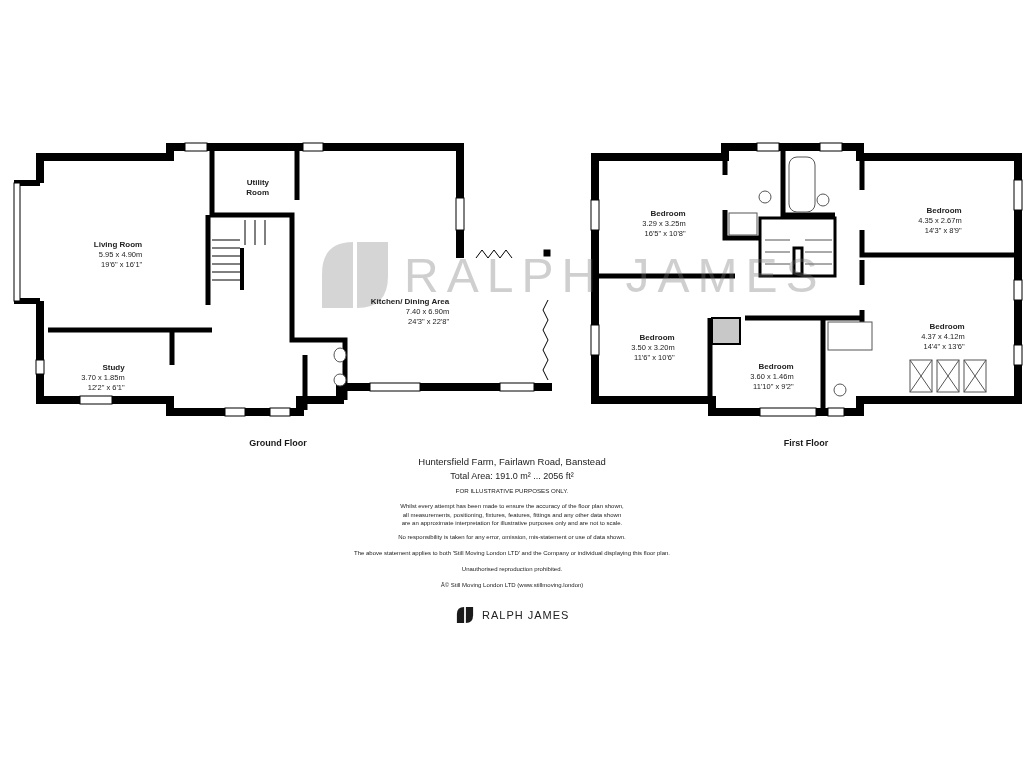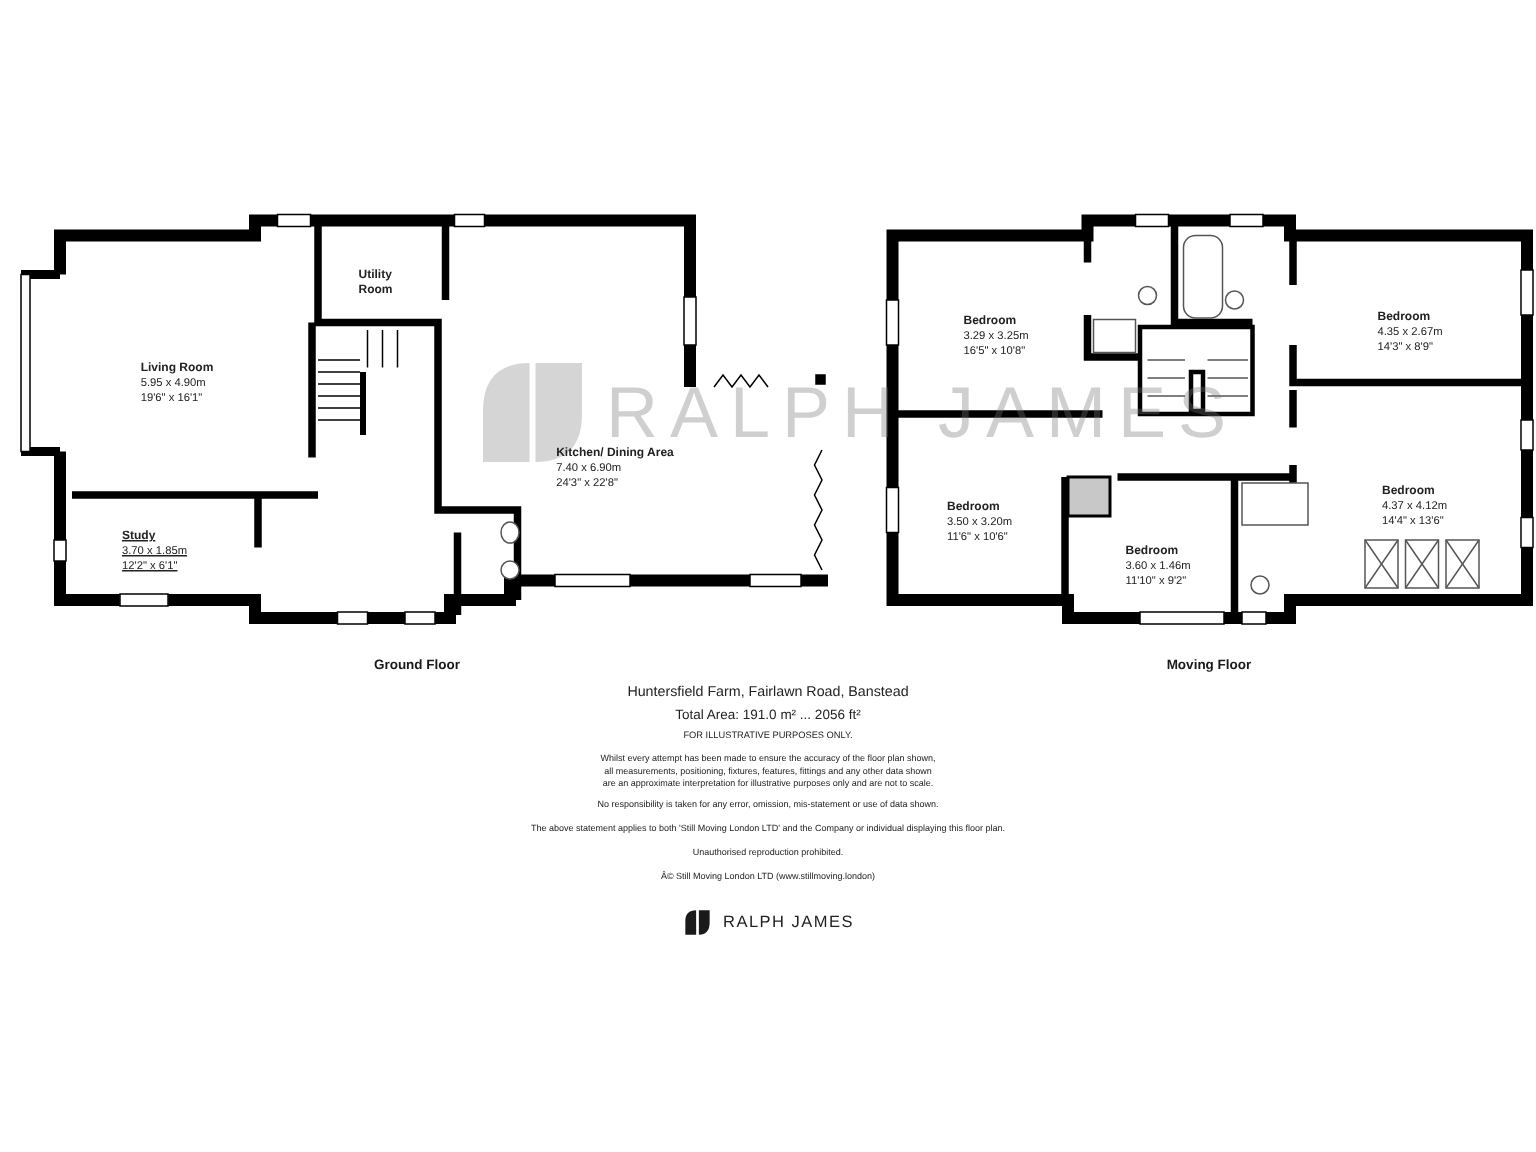--- a/index.html
+++ b/index.html
@@ -1,18 +1,18 @@
 <!DOCTYPE html>
 <html><head>
 <meta charset="utf-8">
 <style>
   html, body { margin:0; padding:0; background:#ffffff; }
   body { width:1024px; height:768px; position:relative; overflow:hidden; font-family:"Liberation Sans", sans-serif; color:#1a1a1a; }
   svg.plan { position:absolute; left:0; top:0; }
-  .room-label { position:absolute; text-align:left; font-size:7.5px; line-height:10px; color:#222; transform:translateX(-50%); white-space:nowrap; }
+  .room-label { position:absolute; text-align:right; font-size:7.5px; line-height:10px; color:#222; transform:translateX(-50%); white-space:nowrap; }
   .room-label .name { font-weight:bold; font-size:8px; }
   .floor-label { position:absolute; font-weight:bold; font-size:9px; transform:translateX(-50%);text-align:center; }
   .footer { position:absolute; left:0; width:1024px; text-align:center; color:#222; }
   .addr { top:456px; font-size:9.5px; }
   .area { top:471px; font-size:9px; }
   .illus { top:487px; font-size:6.2px; }
   .disc { top:502px; font-size:6px; line-height:8.5px; }
   .noresp { top:534px; font-size:6px; }
   .applies { top:550px; font-size:6px; }
   .unauth { top:566px; font-size:6px; }
@@ -136,21 +136,21 @@
     <path d="M37,2 L68,2 L68,36 Q68,68 37,68 Z" fill="#888"></path>
   </svg>
   <span class="txt">RALPH JAMES</span>
 </div>
 
 <div class="room-label" style="left:118px;top:240px;">
   <div class="name">Living Room</div>
   <div>5.95 x 4.90m</div>
   <div>19'6" x 16'1"</div>
 </div>
-<div class="room-label" style="left:103px;top:352px;text-decoration:underline;">
+<div class="room-label" style="left:103px;top:363px;">
   <div class="name">Study</div>
   <div>3.70 x 1.85m</div>
   <div>12'2" x 6'1"</div>
 </div>
 <div class="room-label" style="left:254px;top:178px;width:30px;white-space:normal;">
   <div class="name">Utility Room</div>
 </div>
 <div class="room-label" style="left:410px;top:282px;margin-top:15px;">
   <div class="name">Kitchen/ Dining Area</div>
   <div>7.40 x 6.90m</div>
@@ -177,21 +177,21 @@
   <div>3.60 x 1.46m</div>
   <div>11'10" x 9'2"</div>
 </div>
 <div class="room-label" style="left:943px;top:322px;">
   <div class="name">Bedroom</div>
   <div>4.37 x 4.12m</div>
   <div>14'4" x 13'6"</div>
 </div>
 
 <div class="floor-label" style="left:278px;top:438px;">Ground Floor</div>
-<div class="floor-label" style="left:806px;top:438px;">Moving Floor</div>
+<div class="floor-label" style="left:806px;top:438px;">First Floor</div>
 
 <div class="footer addr">Huntersfield Farm, Fairlawn Road, Banstead</div>
 <div class="footer area">Total Area: 191.0 m² ... 2056 ft²</div>
 <div class="footer illus">FOR ILLUSTRATIVE PURPOSES ONLY.</div>
 <div class="footer disc">
   <div>Whilst every attempt has been made to ensure the accuracy of the floor plan shown,</div>
   <div>all measurements, positioning, fixtures, features, fittings and any other data shown</div>
   <div>are an approximate interpretation for illustrative purposes only and are not to scale.</div>
 </div>
 <div class="footer noresp">No responsibility is taken for any error, omission, mis-statement or use of data shown.</div>

